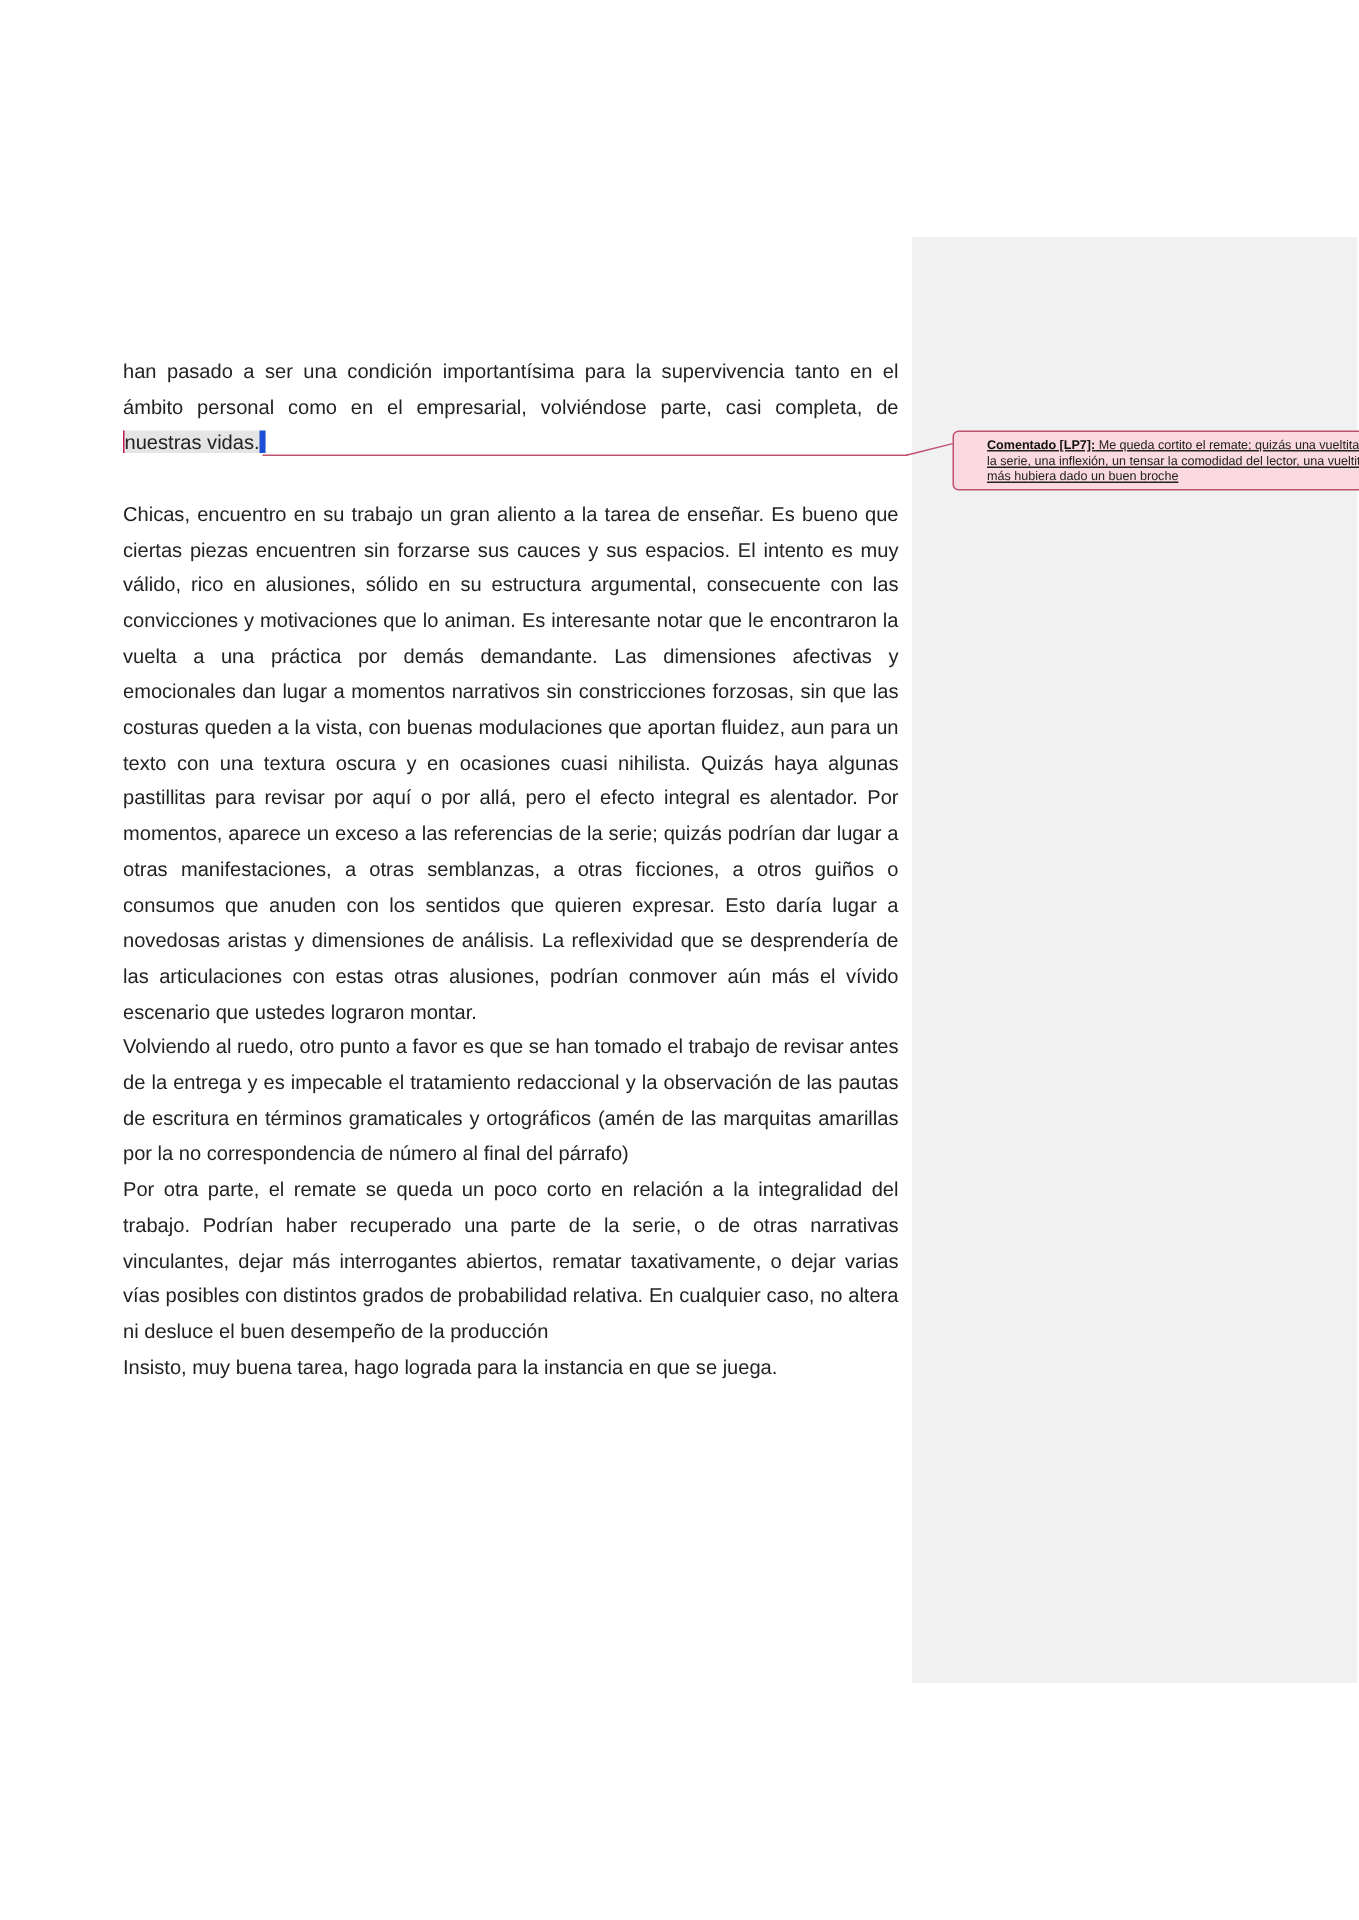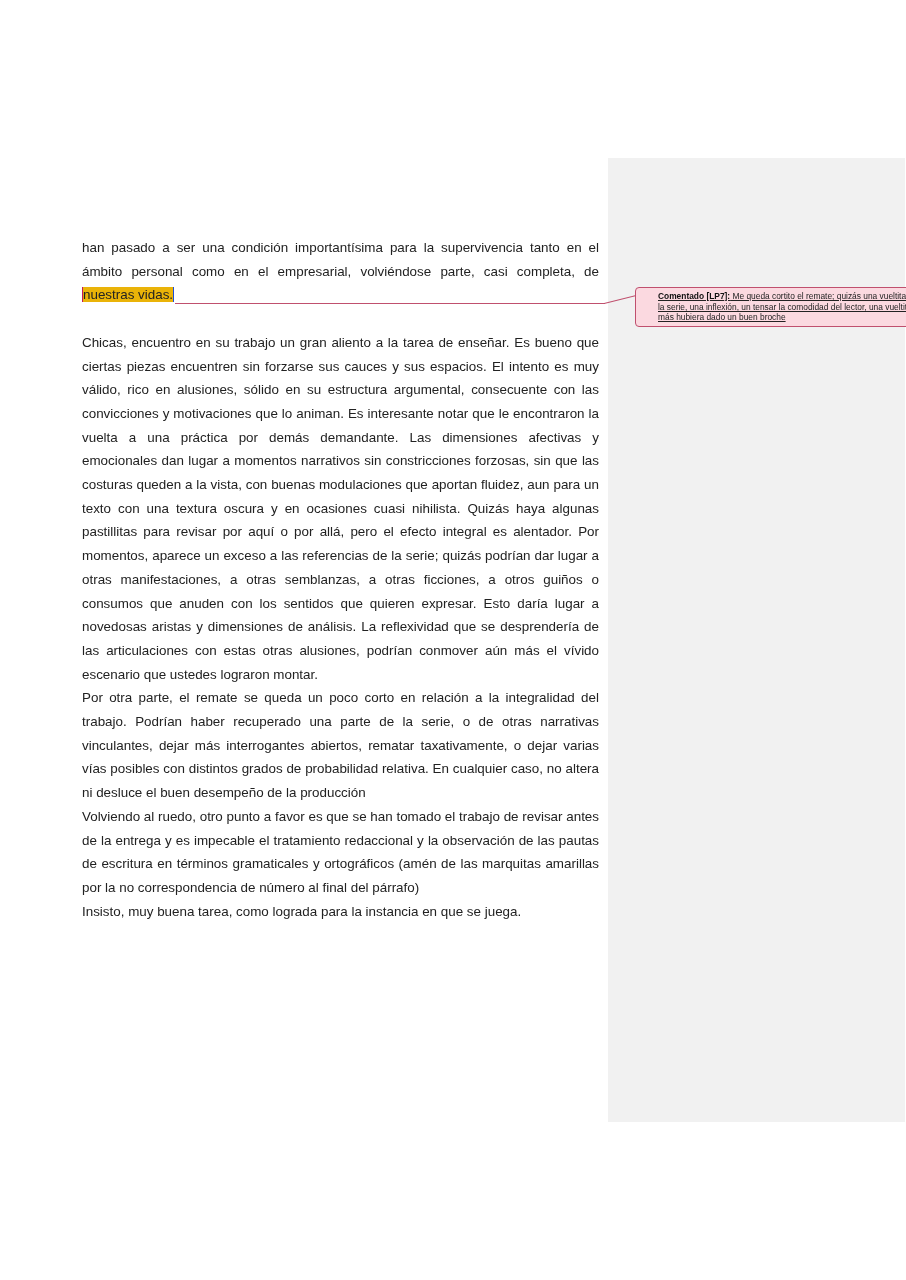--- a/index.html
+++ b/index.html
@@ -13,23 +13,23 @@
     background: #f1f1f1;
   }
   .body-text {
     position: absolute; left: 82px; top: 236px; width: 517px;
     font-size: 13.4px; line-height: 23.7px; color: #222;
     text-align: justify;
   }
   .body-text p { margin: 0; }
   .body-text p.gap { margin-bottom: 23.7px; }
   .hl {
-    background: #eab308;
+    background: #e5e5e5;
     border-left: 1px solid #c2185b;
-    border-right: 1px solid #1d4ed8;
+    border-right: 4px solid #1d4ed8;
   }
   .anchor-line {
     position: absolute; left: 175px; top: 303px; width: 430px; height: 0;
     border-top: 1px solid #c0506e;
   }
   .anchor-diag {
     position: absolute; left: 604px; top: 303px; width: 32px; height: 0;
     border-top: 1px solid #c0506e;
     transform-origin: 0 0; transform: rotate(-14deg);
   }
@@ -43,23 +43,23 @@
 </style>
 </head>
 <body>
 
 <div class="page">
   <div class="margin-panel"></div>
 
   <div class="body-text">
     <p class="gap"><span>han pasado a ser una condición importantísima para la supervivencia tanto en el ámbito personal como en el empresarial, volviéndose parte, casi completa, de </span><span class="hl">nuestras vidas.</span></p>
     <p>Chicas, encuentro en su trabajo un gran aliento a la tarea de enseñar. Es bueno que ciertas piezas encuentren sin forzarse sus cauces y sus espacios. El intento es muy válido, rico en alusiones, sólido en su estructura argumental, consecuente con las convicciones y motivaciones que lo animan. Es interesante notar que le encontraron la vuelta a una práctica por demás demandante. Las dimensiones afectivas y emocionales dan lugar a momentos narrativos sin constricciones forzosas, sin que las costuras queden a la vista, con buenas modulaciones que aportan fluidez, aun para un texto con una textura oscura y en ocasiones cuasi nihilista. Quizás haya algunas pastillitas para revisar por aquí o por allá, pero el efecto integral es alentador. Por momentos, aparece un exceso a las referencias de la serie; quizás podrían dar lugar a otras manifestaciones, a otras semblanzas, a otras ficciones, a otros guiños o consumos que anuden con los sentidos que quieren expresar. Esto daría lugar a novedosas aristas y dimensiones de análisis. La reflexividad que se desprendería de las articulaciones con estas otras alusiones, podrían conmover aún más el vívido escenario que ustedes lograron montar.</p>
+    <p>Volviendo al ruedo, otro punto a favor es que se han tomado el trabajo de revisar antes de la entrega y es impecable el tratamiento redaccional y la observación de las pautas de escritura en términos gramaticales y ortográficos (amén de las marquitas amarillas por la no correspondencia de número al final del párrafo)</p>
     <p>Por otra parte, el remate se queda un poco corto en relación a la integralidad del trabajo. Podrían haber recuperado una parte de la serie, o de otras narrativas vinculantes, dejar más interrogantes abiertos, rematar taxativamente, o dejar varias vías posibles con distintos grados de probabilidad relativa. En cualquier caso, no altera ni desluce el buen desempeño de la producción</p>
-    <p>Volviendo al ruedo, otro punto a favor es que se han tomado el trabajo de revisar antes de la entrega y es impecable el tratamiento redaccional y la observación de las pautas de escritura en términos gramaticales y ortográficos (amén de las marquitas amarillas por la no correspondencia de número al final del párrafo)</p>
-    <p>Insisto, muy buena tarea, como lograda para la instancia en que se juega.</p>
+    <p>Insisto, muy buena tarea, hago lograda para la instancia en que se juega.</p>
   </div>
 
   <div class="anchor-line"></div>
   <div class="anchor-diag"></div>
 
   <div class="comment">
     <span class="author">Comentado [LP7]:</span><span> Me queda cortito el remate; quizás una vueltita a la serie, una inflexión, un tensar la comodidad del lector, una vueltita más hubiera dado un buen broche</span>
   </div>
 </div>
 

